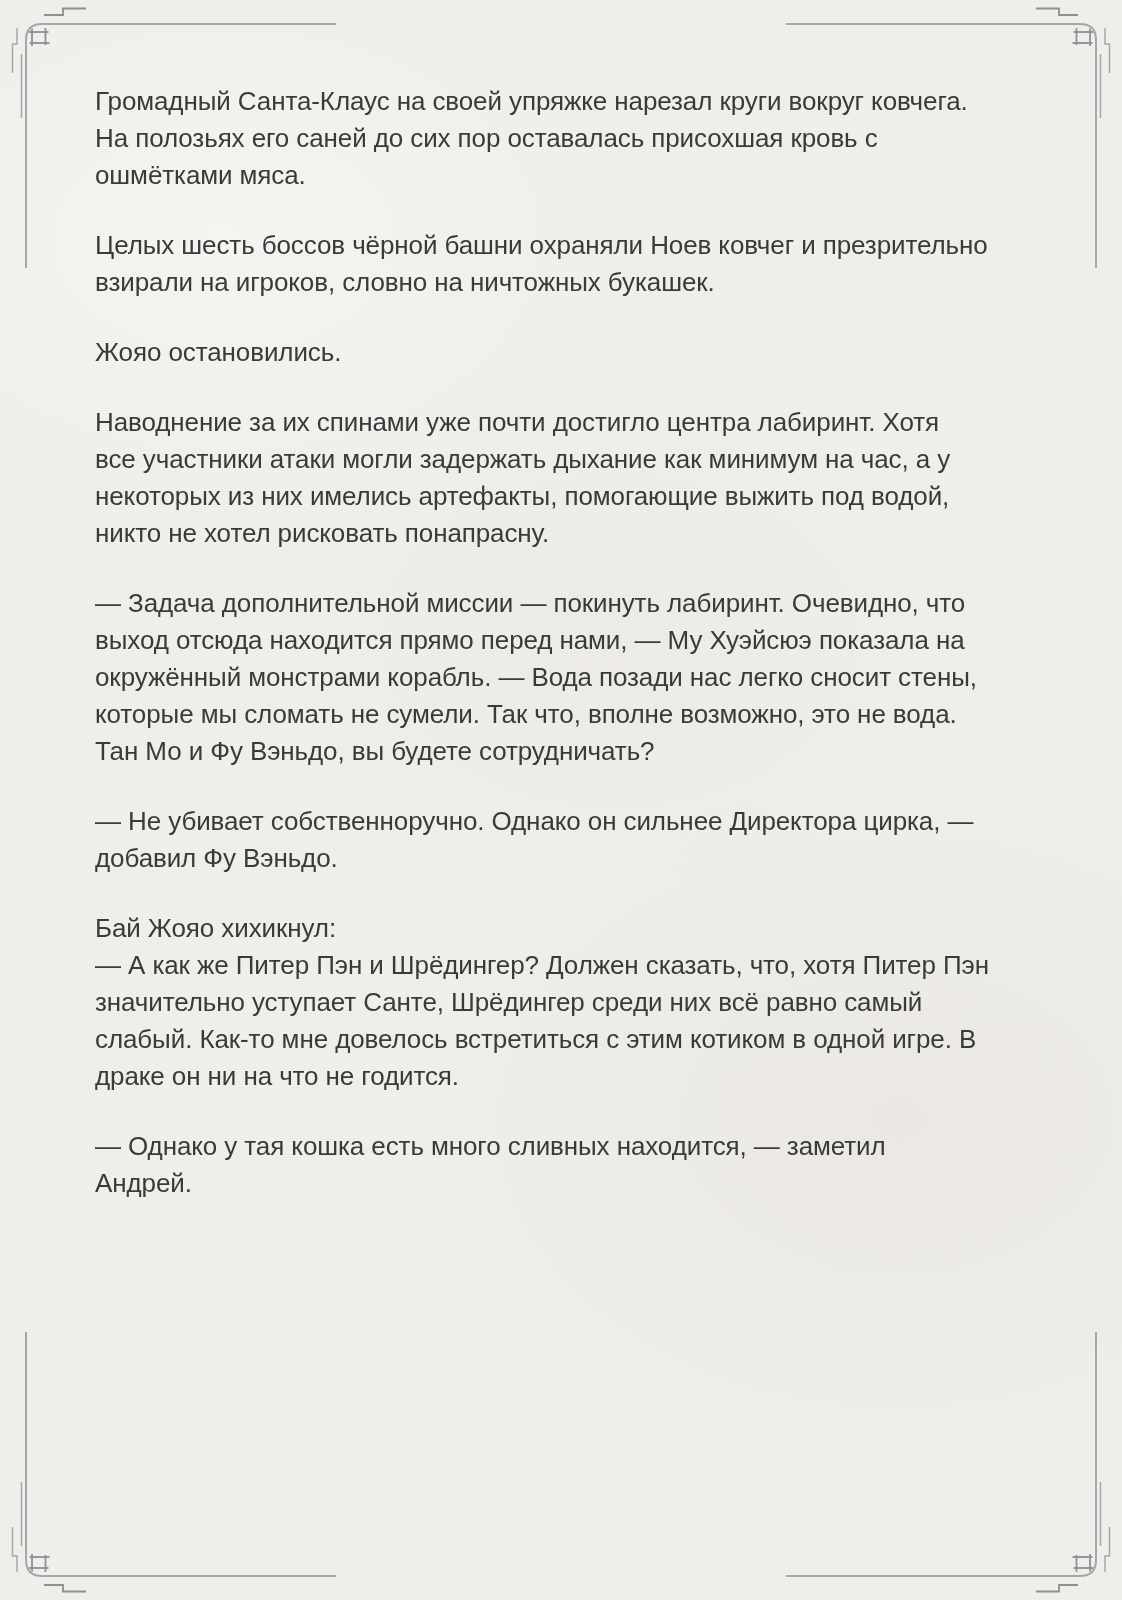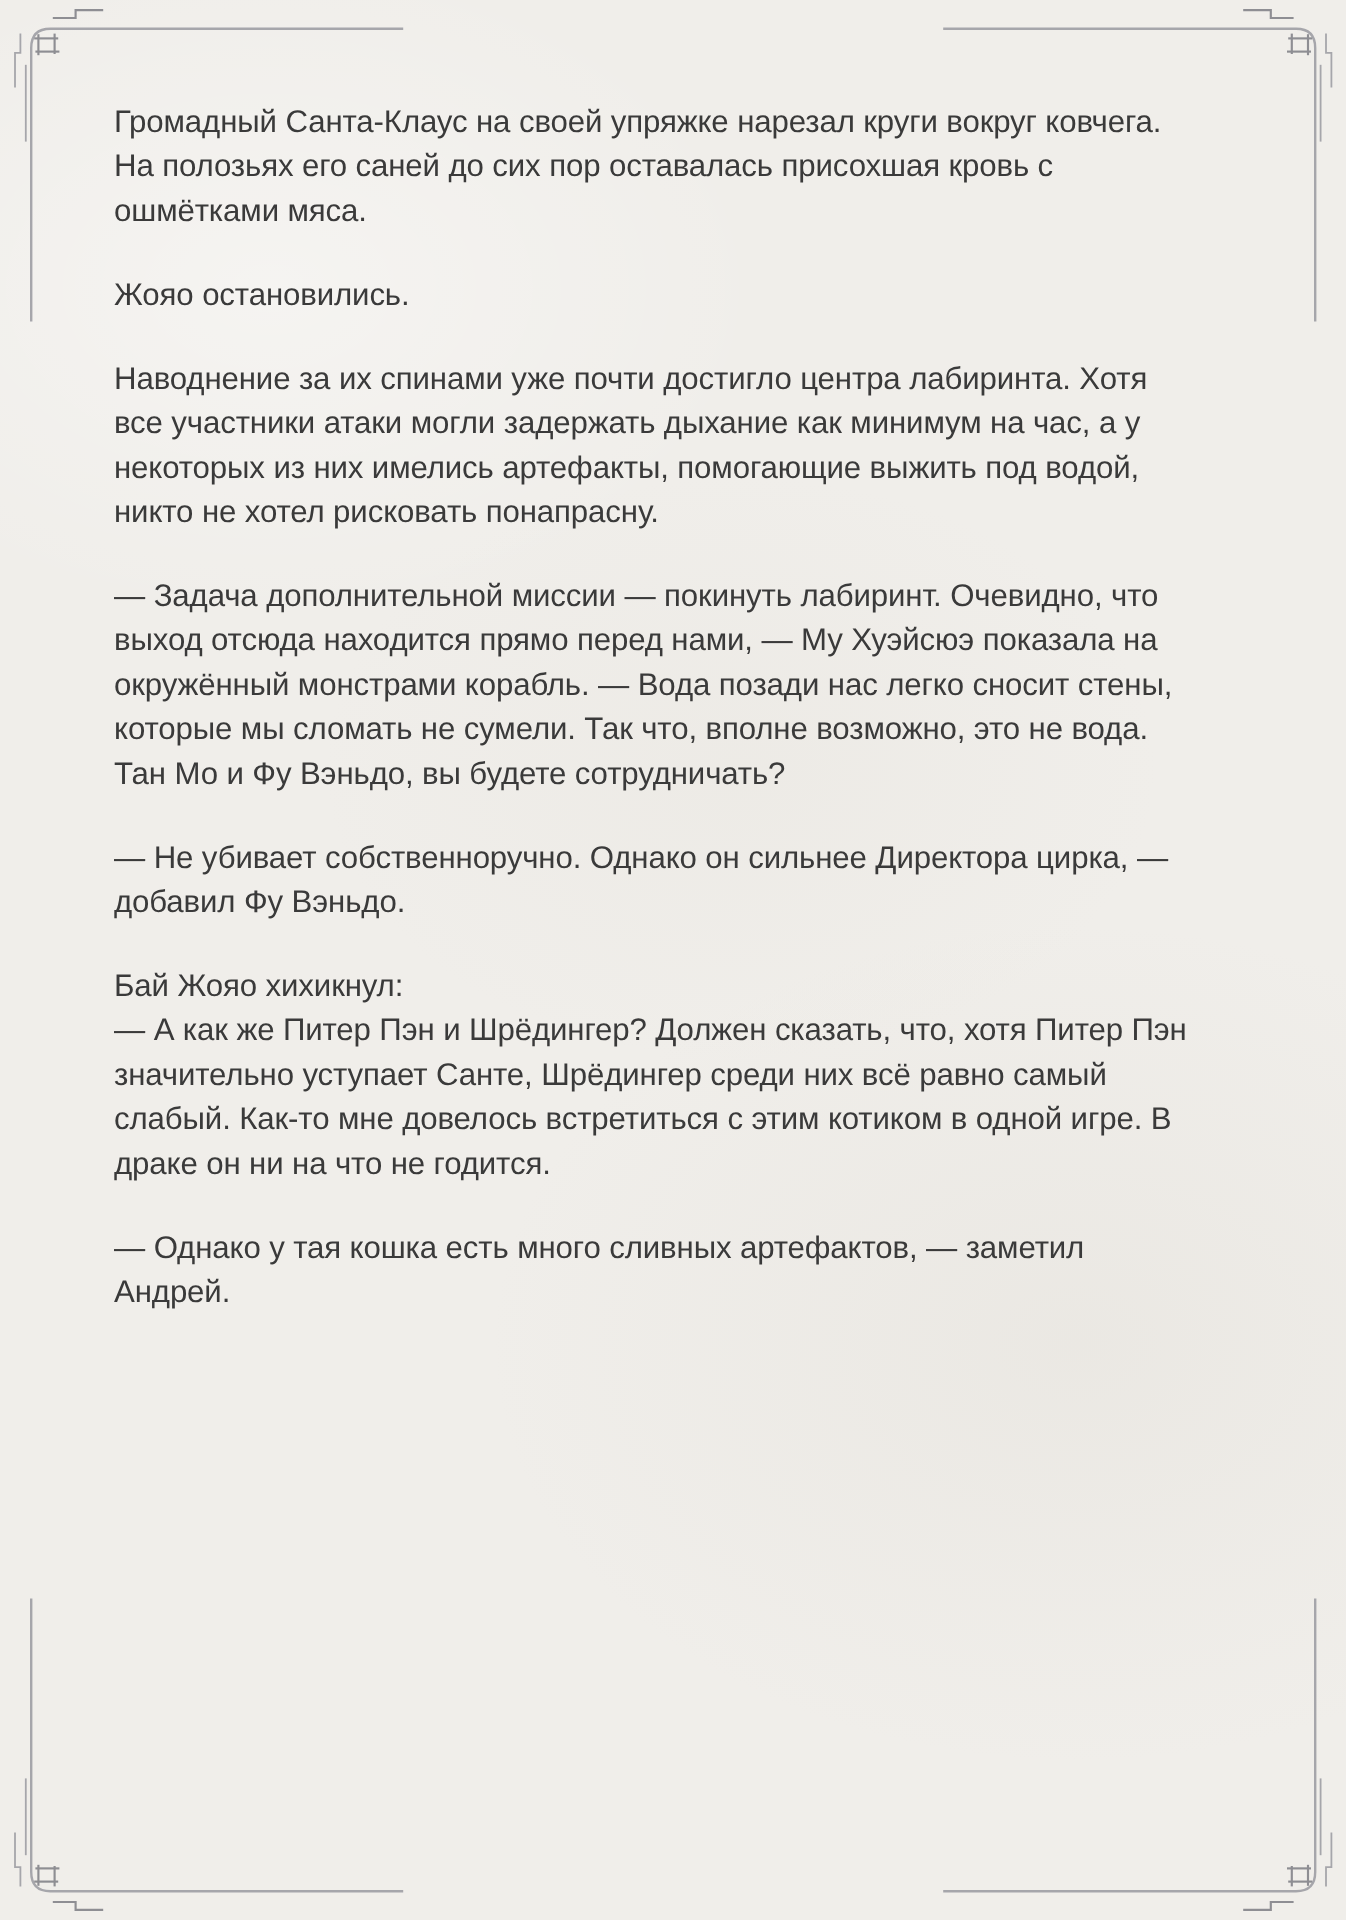--- a/index.html
+++ b/index.html
@@ -117,34 +117,36 @@
         <path class="accent" d="M32,28.5 V46"></path>
         <path class="accent" d="M45.5,28 V45"></path>
       </g>
     </svg>
   </div>
 
   <main class="text-area">
     <p>Громадный Санта-Клаус на своей упряжке нарезал круги вокруг ковчега.
 На полозьях его саней до сих пор оставалась присохшая кровь с
 ошмётками мяса.</p>
+    <p>Целых шесть боссов чёрной башни охраняли Ноев ковчег и презрительно
+взирали на игроков, словно на ничтожных букашек.</p>
     <p>Жояо остановились.</p>
-    <p>Наводнение за их спинами уже почти достигло центра лабиринта. Хотя
+    <p>Наводнение за их спинами уже почти достигло центра лабиринт. Хотя
 все участники атаки могли задержать дыхание как минимум на час, а у
 некоторых из них имелись артефакты, помогающие выжить под водой,
 никто не хотел рисковать понапрасну.</p>
     <p>— Задача дополнительной миссии — покинуть лабиринт. Очевидно, что
 выход отсюда находится прямо перед нами, — Му Хуэйсюэ показала на
 окружённый монстрами корабль. — Вода позади нас легко сносит стены,
 которые мы сломать не сумели. Так что, вполне возможно, это не вода.
 Тан Мо и Фу Вэньдо, вы будете сотрудничать?</p>
     <p>— Не убивает собственноручно. Однако он сильнее Директора цирка, —
 добавил Фу Вэньдо.</p>
     <p>Бай Жояо хихикнул:
 — А как же Питер Пэн и Шрёдингер? Должен сказать, что, хотя Питер Пэн
 значительно уступает Санте, Шрёдингер среди них всё равно самый
 слабый. Как-то мне довелось встретиться с этим котиком в одной игре. В
 драке он ни на что не годится.</p>
-    <p>— Однако у тая кошка есть много сливных артефактов, — заметил
+    <p>— Однако у тая кошка есть много сливных находится, — заметил
 Андрей.</p>
   </main>
 
 </div>
 
 </body></html>

